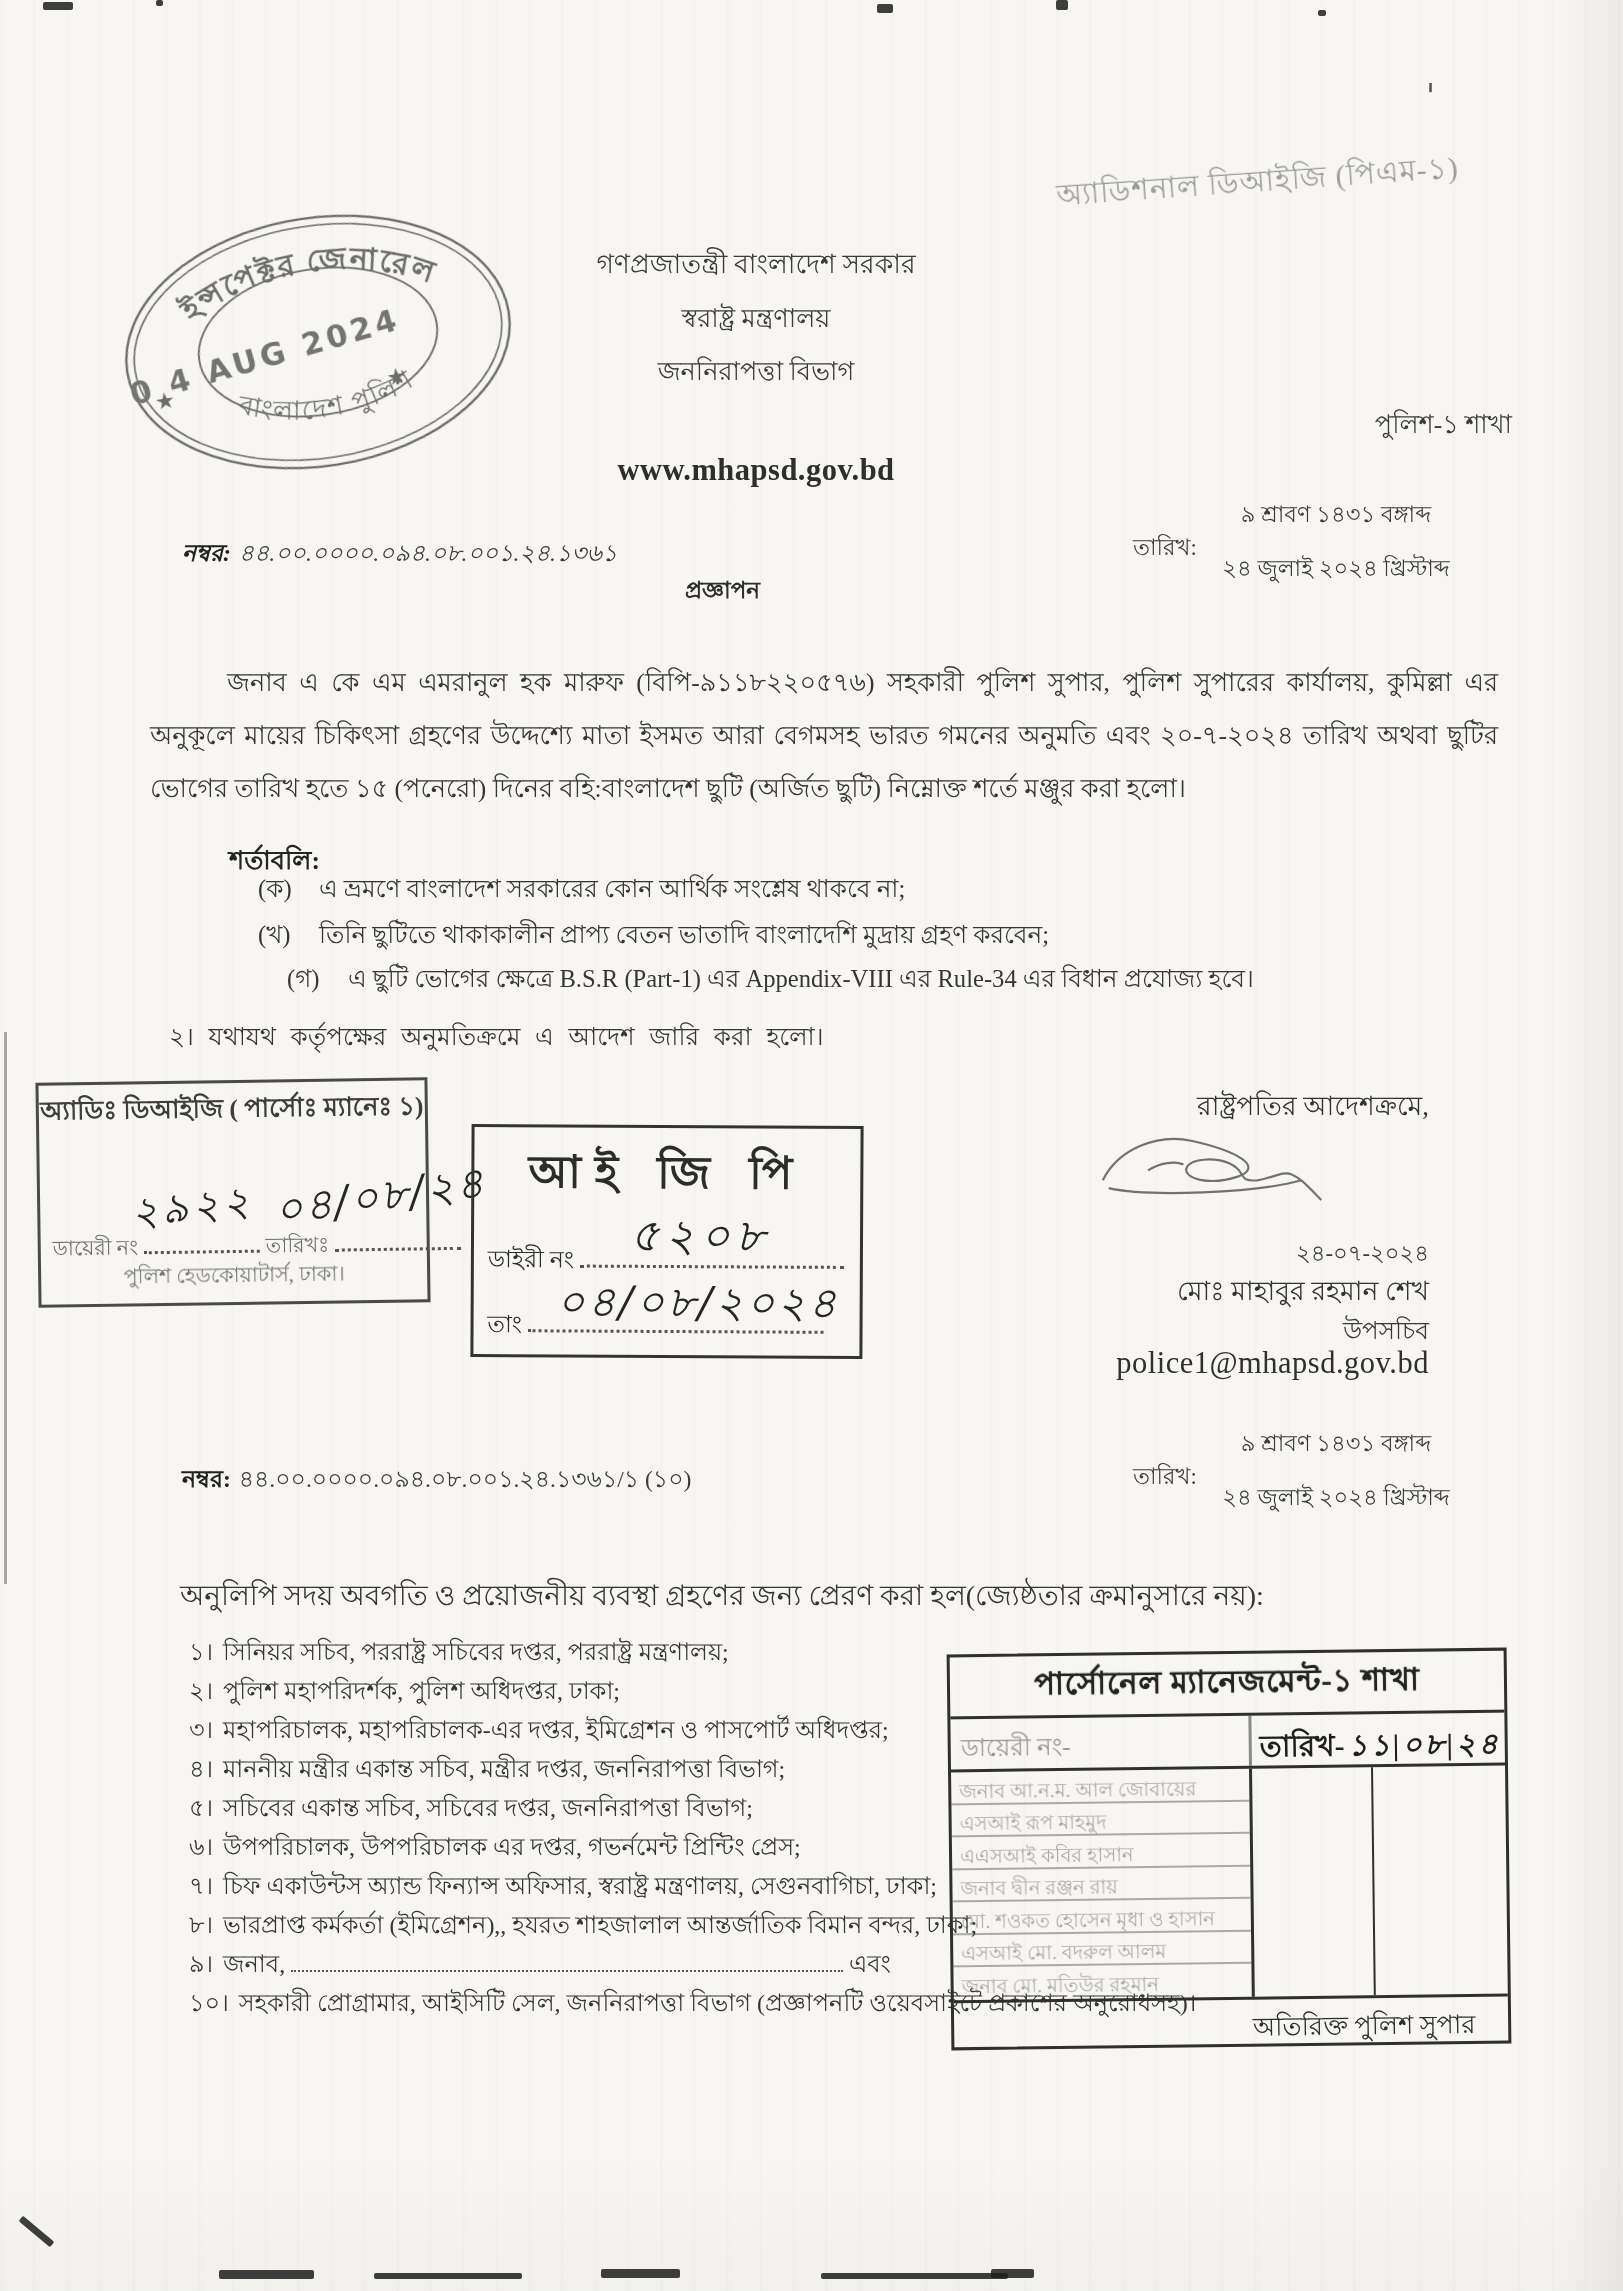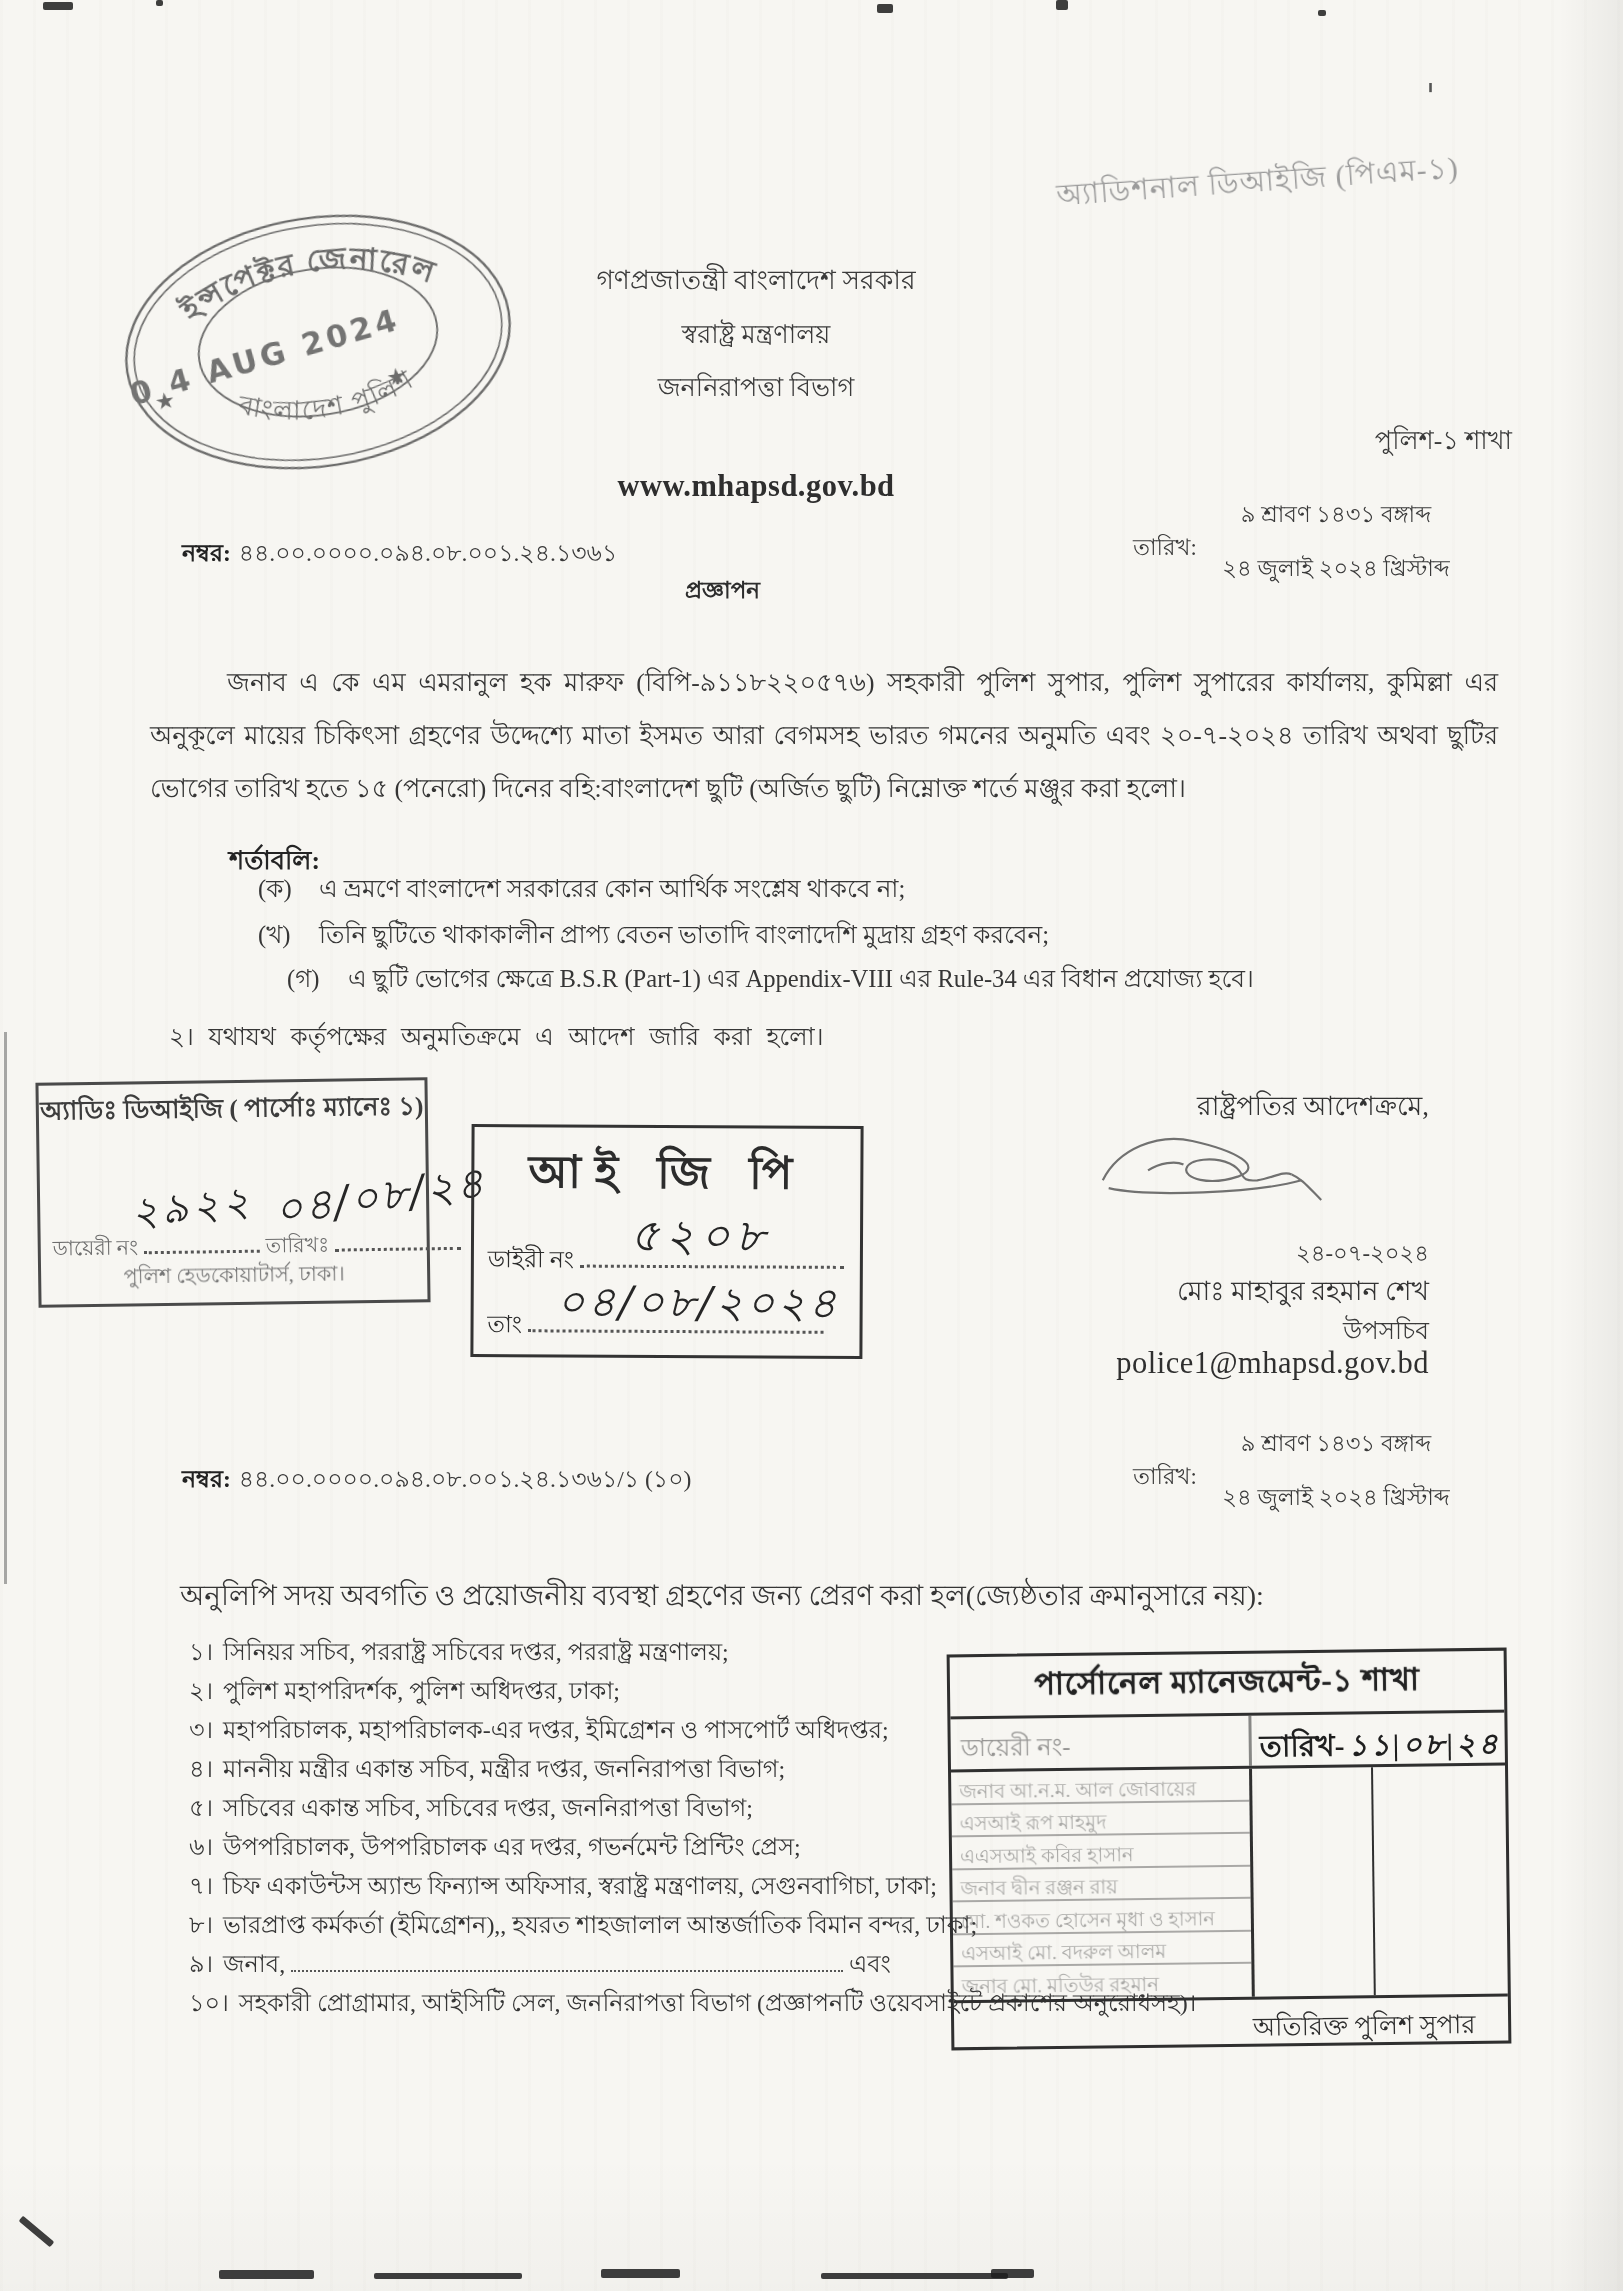--- a/index.html
+++ b/index.html
@@ -17,30 +17,30 @@
   .mark{position:absolute;background:#1d1d1d;opacity:.85;border-radius:2px;}
   .edge-line{position:absolute;background:#555;opacity:.5;}
   .tick{position:absolute;color:#555;font-size:33px;font-family:"DejaVu Serif",serif;}
   
   .stamp{position:absolute;left:116px;top:209px;width:404px;height:266px;
          transform:rotate(-9deg);opacity:.82;filter:blur(0.3px);}
   
   .note-tr{position:absolute;left:1056px;top:156px;width:473px;font-size:29.6px;
            color:#9b9b9b;letter-spacing:1px;transform:rotate(-4deg);filter:blur(0.4px);}
   
-  .letterhead{position:absolute;left:0;top:244px;width:1512px;text-align:center;color:#3b3b3b;margin-top:16px;}
+  .letterhead{position:absolute;left:0;top:244px;width:1512px;text-align:center;color:#3b3b3b;}
   .lh1{font-size:26.6px;}
   .lh2{font-size:25.6px;margin-top:10.8px;}
   .lh3{font-size:25.6px;margin-top:9.9px;}
   .lh4{font-size:25.6px;margin-top:9.9px;text-align:right;}
   .lh-web{font-size:30.5px;margin-top:5.9px;font-weight:700;letter-spacing:0.5px;color:#2e2e2e;}
   
   .memo-number{position:absolute;left:182px;font-size:23.6px;color:#3a3a3a;white-space:nowrap;}
   .memo-number .lbl{font-weight:600;color:#222;margin-right:7.9px;}
-  .m1{top:535px;} .m2{top:1461px;}
+  .m1{top:535px;font-style:italic;} .m2{top:1461px;}
   .date-group{position:absolute;left:1133px;width:355px;font-size:22.7px;color:#3a3a3a;}
   .dg1{top:497px;} .dg2{top:1426px;}
   .dg-line{text-align:center;padding-left:51px;white-space:nowrap;}
   .dg-label{position:absolute;left:0;top:33px;}
   .dg-line2{margin-top:15.8px;}
   .doc-title{position:absolute;left:0;top:572px;width:1445px;text-align:center;
              font-size:23px;font-weight:600;color:#2d2d2d;}
   .body-par{position:absolute;left:150px;top:656px;width:1348px;margin:0;
             font-size:25.6px;line-height:53px;text-align:justify;text-indent:77px;color:#353535;}
   .cond-head{position:absolute;left:229px;top:825px;font-size:25.6px;font-weight:700;color:#242424;margin-top:16px;}

